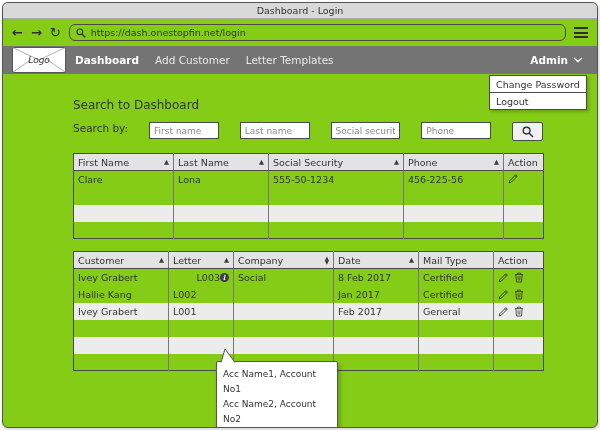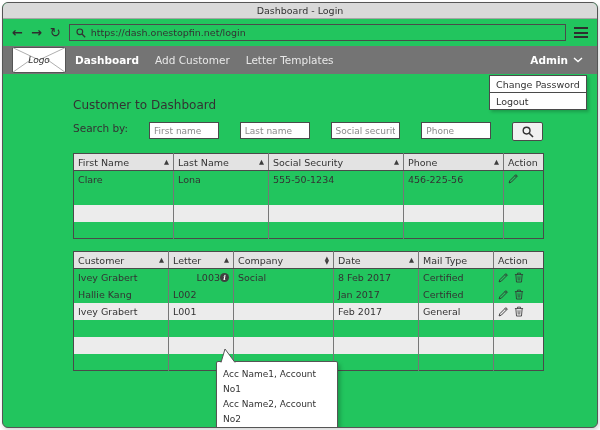--- a/index.html
+++ b/index.html
@@ -1,26 +1,26 @@
 <!DOCTYPE html>
 <html><head>
 <meta charset="utf-8">
 <style>
   * { margin:0; padding:0; box-sizing:border-box; }
   html,body { width:600px; height:430px; background:#fff; overflow:hidden;
               font-family:"DejaVu Sans", sans-serif; color:#333; }
   .window { position:absolute; left:2px; top:2px; width:596px; height:426px;
-            border:1px solid #555; border-radius:6px; background:#22c55e; overflow:hidden;
+            border:1px solid #555; border-radius:6px; background:#84cc16; overflow:hidden;
             box-shadow:1px 2px 4px rgba(0,0,0,.18); }
   .titlebar { height:16px; background:#d9d9d9; border-bottom:1px solid #a6a6a6;
               display:flex; align-items:center; justify-content:center; font-size:9.5px; }
   .toolbar { height:27px; display:flex; align-items:center; padding:0 9px; gap:8px; }
   .nav-arrow { font-size:13px; font-weight:bold; color:#2e2e2e; cursor:pointer; line-height:1; }
   .refresh { font-size:13px; color:#2e2e2e; cursor:pointer; line-height:1; }
-  .urlbar { flex:1; height:17px; border:1px solid #4a4a4a; border-radius:0;
+  .urlbar { flex:1; height:17px; border:1px solid #4a4a4a; border-radius:6px;
             display:flex; align-items:center; gap:5px; padding:0 6px; font-size:9.5px; cursor:text; }
   .hamburger { width:14px; display:flex; flex-direction:column; gap:2.5px; cursor:pointer; }
   .hamburger i { display:block; height:2px; background:#2e2e2e; }
   .navbar { height:28px; background:#747474; display:flex; align-items:center; gap:16px;
             padding-left:72px; position:relative; }
   .logo { position:absolute; left:9px; top:1px; width:54px; height:26px; }
   .nav-item { font-size:10.5px; color:#e8e8e8; cursor:pointer; text-decoration:none; }
   .nav-item.active { color:#fff; font-weight:bold; }
   .admin { margin-left:auto; display:flex; align-items:center; gap:5px; padding-right:14px;
            color:#fff; font-size:10.5px; font-weight:bold; cursor:pointer; }
@@ -105,21 +105,21 @@
     </div>
   </div>
 
   <div class="dropdown">
     <div class="dd-item">Change Password</div>
     <div class="dd-item">Logout</div>
   </div>
 
   <div class="content">
 
-    <div class="welcome">Customer to Dashboard</div>
+    <div class="welcome">Search to Dashboard</div>
 
     <div class="search-row">
       <span class="search-label">Search by:</span>
       <input placeholder="First name" style="">
       <input placeholder="Last name" style="">
       <input placeholder="Social security no." style="">
       <input placeholder="Phone" style="">
       <button class="search-btn">
         <svg width="12" height="12" viewBox="0 0 12 12">
           <circle cx="4.6" cy="4.6" r="3.4" fill="none" stroke="#333" stroke-width="1.4"></circle>

